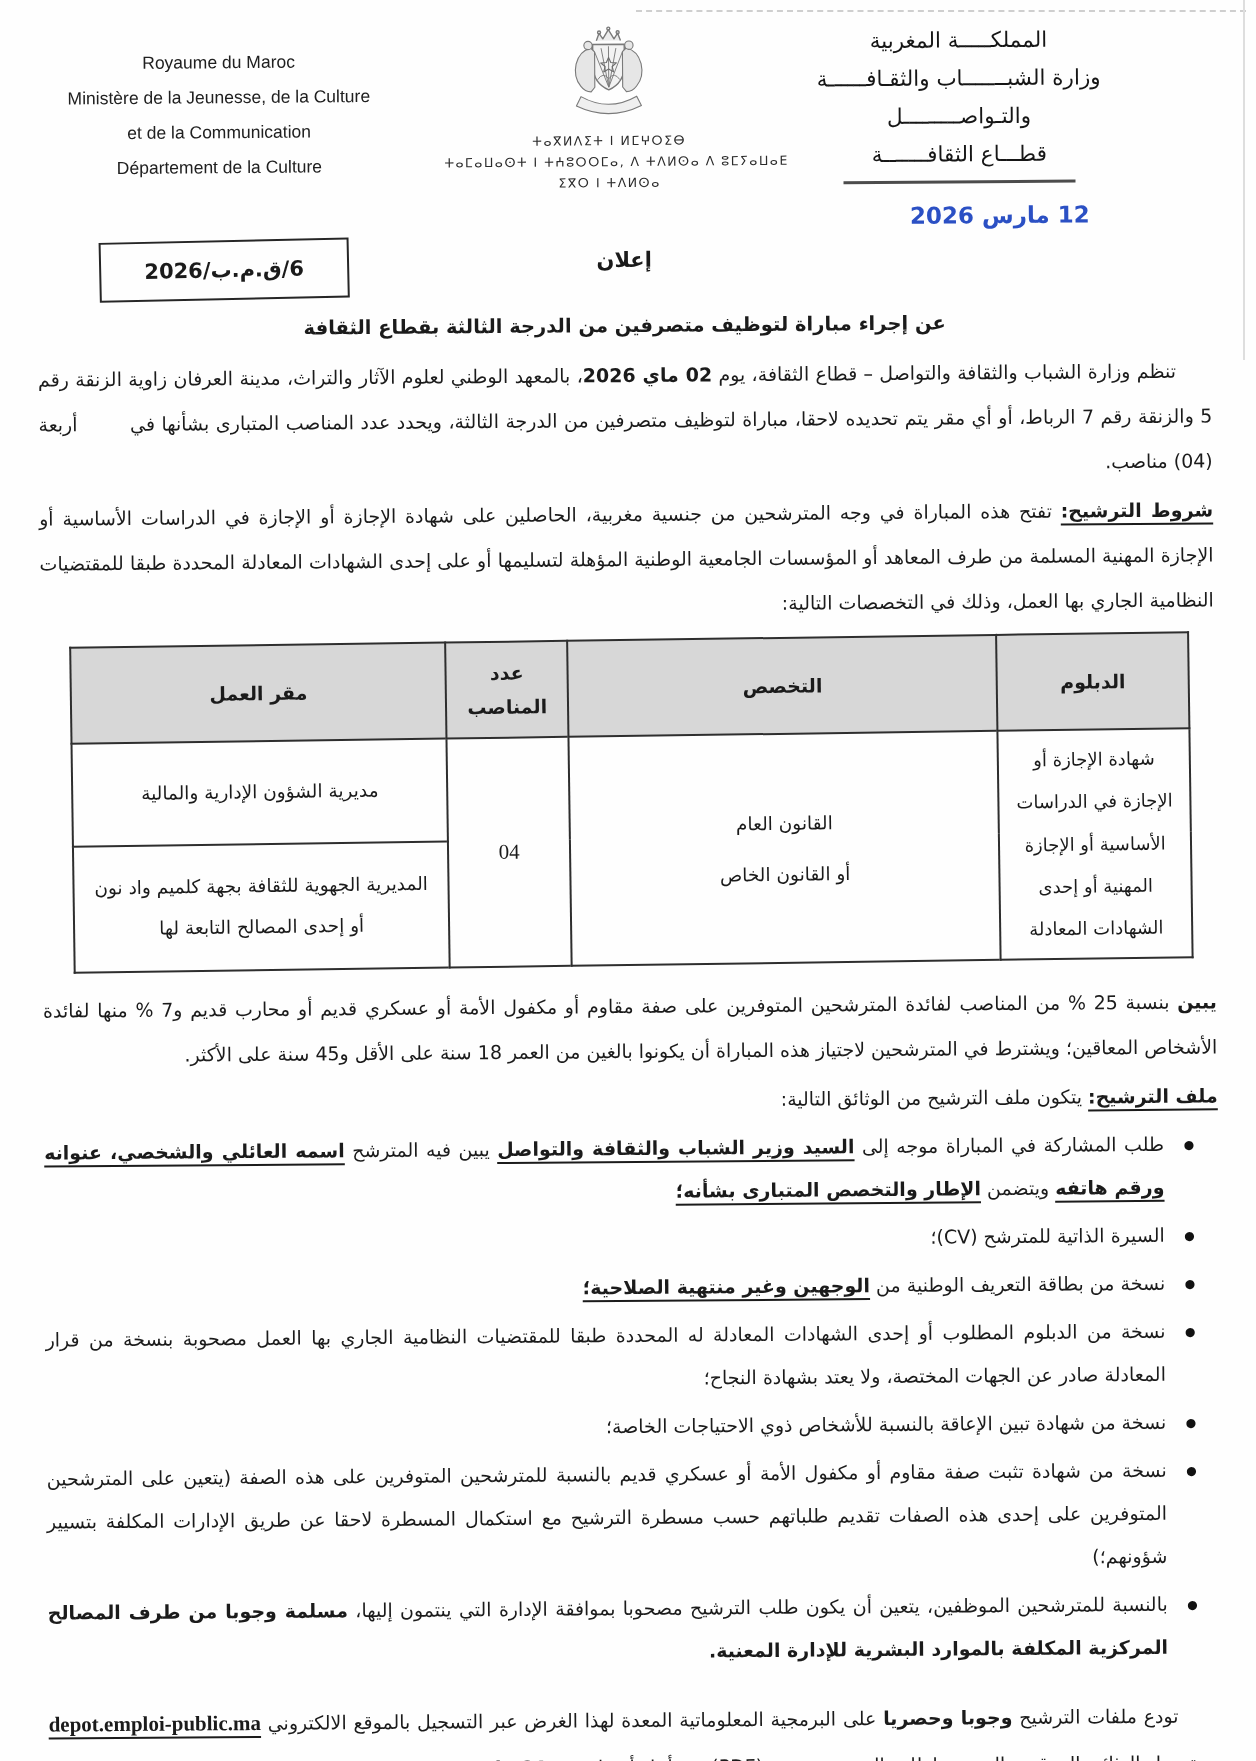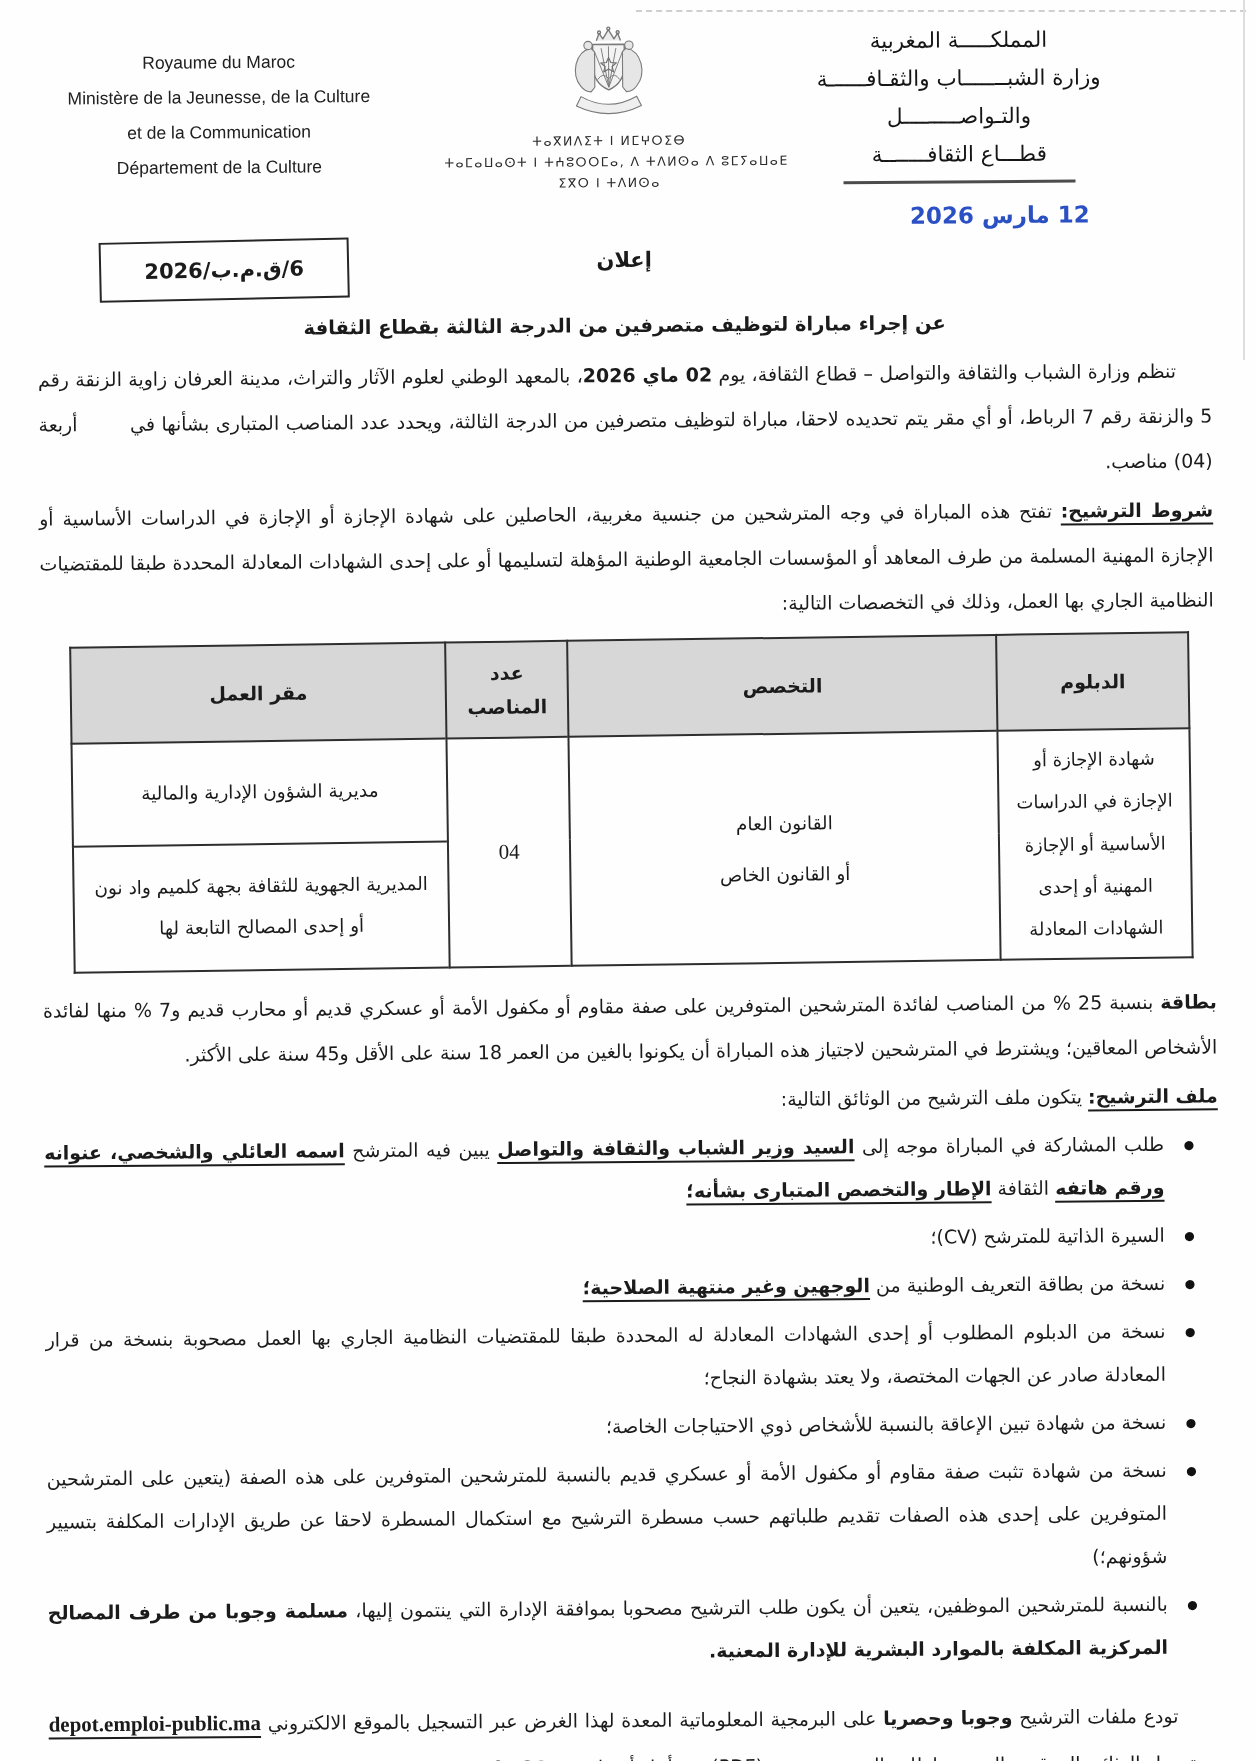--- a/index.html
+++ b/index.html
@@ -143,25 +143,25 @@
             </td>
             <td class="c-num" rowspan="2">04</td>
             <td class="c-wp">مديرية الشؤون الإدارية والمالية</td>
           </tr>
           <tr>
             <td class="c-wp wp2">المديرية الجهوية للثقافة بجهة كلميم واد نون أو إحدى المصالح التابعة لها</td>
           </tr>
         </tbody>
       </table>
 
-      <p class="par"><span class="st-b">بطاقة</span><span> بنسبة 25 % من المناصب لفائدة المترشحين المتوفرين على صفة مقاوم أو مكفول الأمة أو عسكري قديم أو محارب قديم و7 % منها لفائدة الأشخاص المعاقين؛ ويشترط في المترشحين لاجتياز هذه المباراة أن يكونوا بالغين من العمر 18 سنة على الأقل و45 سنة على الأكثر.</span></p>
+      <p class="par"><span class="st-b">يبين</span><span> بنسبة 25 % من المناصب لفائدة المترشحين المتوفرين على صفة مقاوم أو مكفول الأمة أو عسكري قديم أو محارب قديم و7 % منها لفائدة الأشخاص المعاقين؛ ويشترط في المترشحين لاجتياز هذه المباراة أن يكونوا بالغين من العمر 18 سنة على الأقل و45 سنة على الأكثر.</span></p>
       <p class="par"><span class="st-bu">ملف الترشيح:</span><span> يتكون ملف الترشيح من الوثائق التالية:</span></p>
 
       <ul class="docs">
-        <li><span>طلب المشاركة في المباراة موجه إلى </span><span class="st-bu">السيد وزير الشباب والثقافة والتواصل</span><span> يبين فيه المترشح </span><span class="st-bu">اسمه العائلي والشخصي، عنوانه ورقم هاتفه</span><span> الثقافة </span><span class="st-bu">الإطار والتخصص المتبارى بشأنه؛</span></li>
+        <li><span>طلب المشاركة في المباراة موجه إلى </span><span class="st-bu">السيد وزير الشباب والثقافة والتواصل</span><span> يبين فيه المترشح </span><span class="st-bu">اسمه العائلي والشخصي، عنوانه ورقم هاتفه</span><span> ويتضمن </span><span class="st-bu">الإطار والتخصص المتبارى بشأنه؛</span></li>
         <li><span>السيرة الذاتية للمترشح (CV)؛</span></li>
         <li><span>نسخة من بطاقة التعريف الوطنية من </span><span class="st-bu">الوجهين وغير منتهية الصلاحية؛</span></li>
         <li><span>نسخة من الدبلوم المطلوب أو إحدى الشهادات المعادلة له المحددة طبقا للمقتضيات النظامية الجاري بها العمل مصحوبة بنسخة من قرار المعادلة صادر عن الجهات المختصة، ولا يعتد بشهادة النجاح؛</span></li>
         <li><span>نسخة من شهادة تبين الإعاقة بالنسبة للأشخاص ذوي الاحتياجات الخاصة؛</span></li>
         <li><span>نسخة من شهادة تثبت صفة مقاوم أو مكفول الأمة أو عسكري قديم بالنسبة للمترشحين المتوفرين على هذه الصفة (يتعين على المترشحين المتوفرين على إحدى هذه الصفات تقديم طلباتهم حسب مسطرة الترشيح مع استكمال المسطرة لاحقا عن طريق الإدارات المكلفة بتسيير شؤونهم؛)</span></li>
         <li><span>بالنسبة للمترشحين الموظفين، يتعين أن يكون طلب الترشيح مصحوبا بموافقة الإدارة التي ينتمون إليها، </span><span class="st-b">مسلمة وجوبا من طرف المصالح المركزية المكلفة بالموارد البشرية للإدارة المعنية.</span></li>
       </ul>
 
       <p class="par footer"><span>تودع ملفات الترشيح </span><span class="st-b">وجوبا وحصريا</span><span> على البرمجية المعلوماتية المعدة لهذا الغرض عبر التسجيل بالموقع الالكتروني </span><span class="st-bu st-latin">depot.emploi-public.ma</span><span> مع تحميل الوثائق المرقمنة المعززة لطلب الترشيح بصيغة (PDF) في أجل أقصاه يوم </span><span class="st-b">31 مارس 2026</span><span> إلى غاية الساعة الرابعة والنصف بعد الزوال (16h30).</span></p>
     </div>

